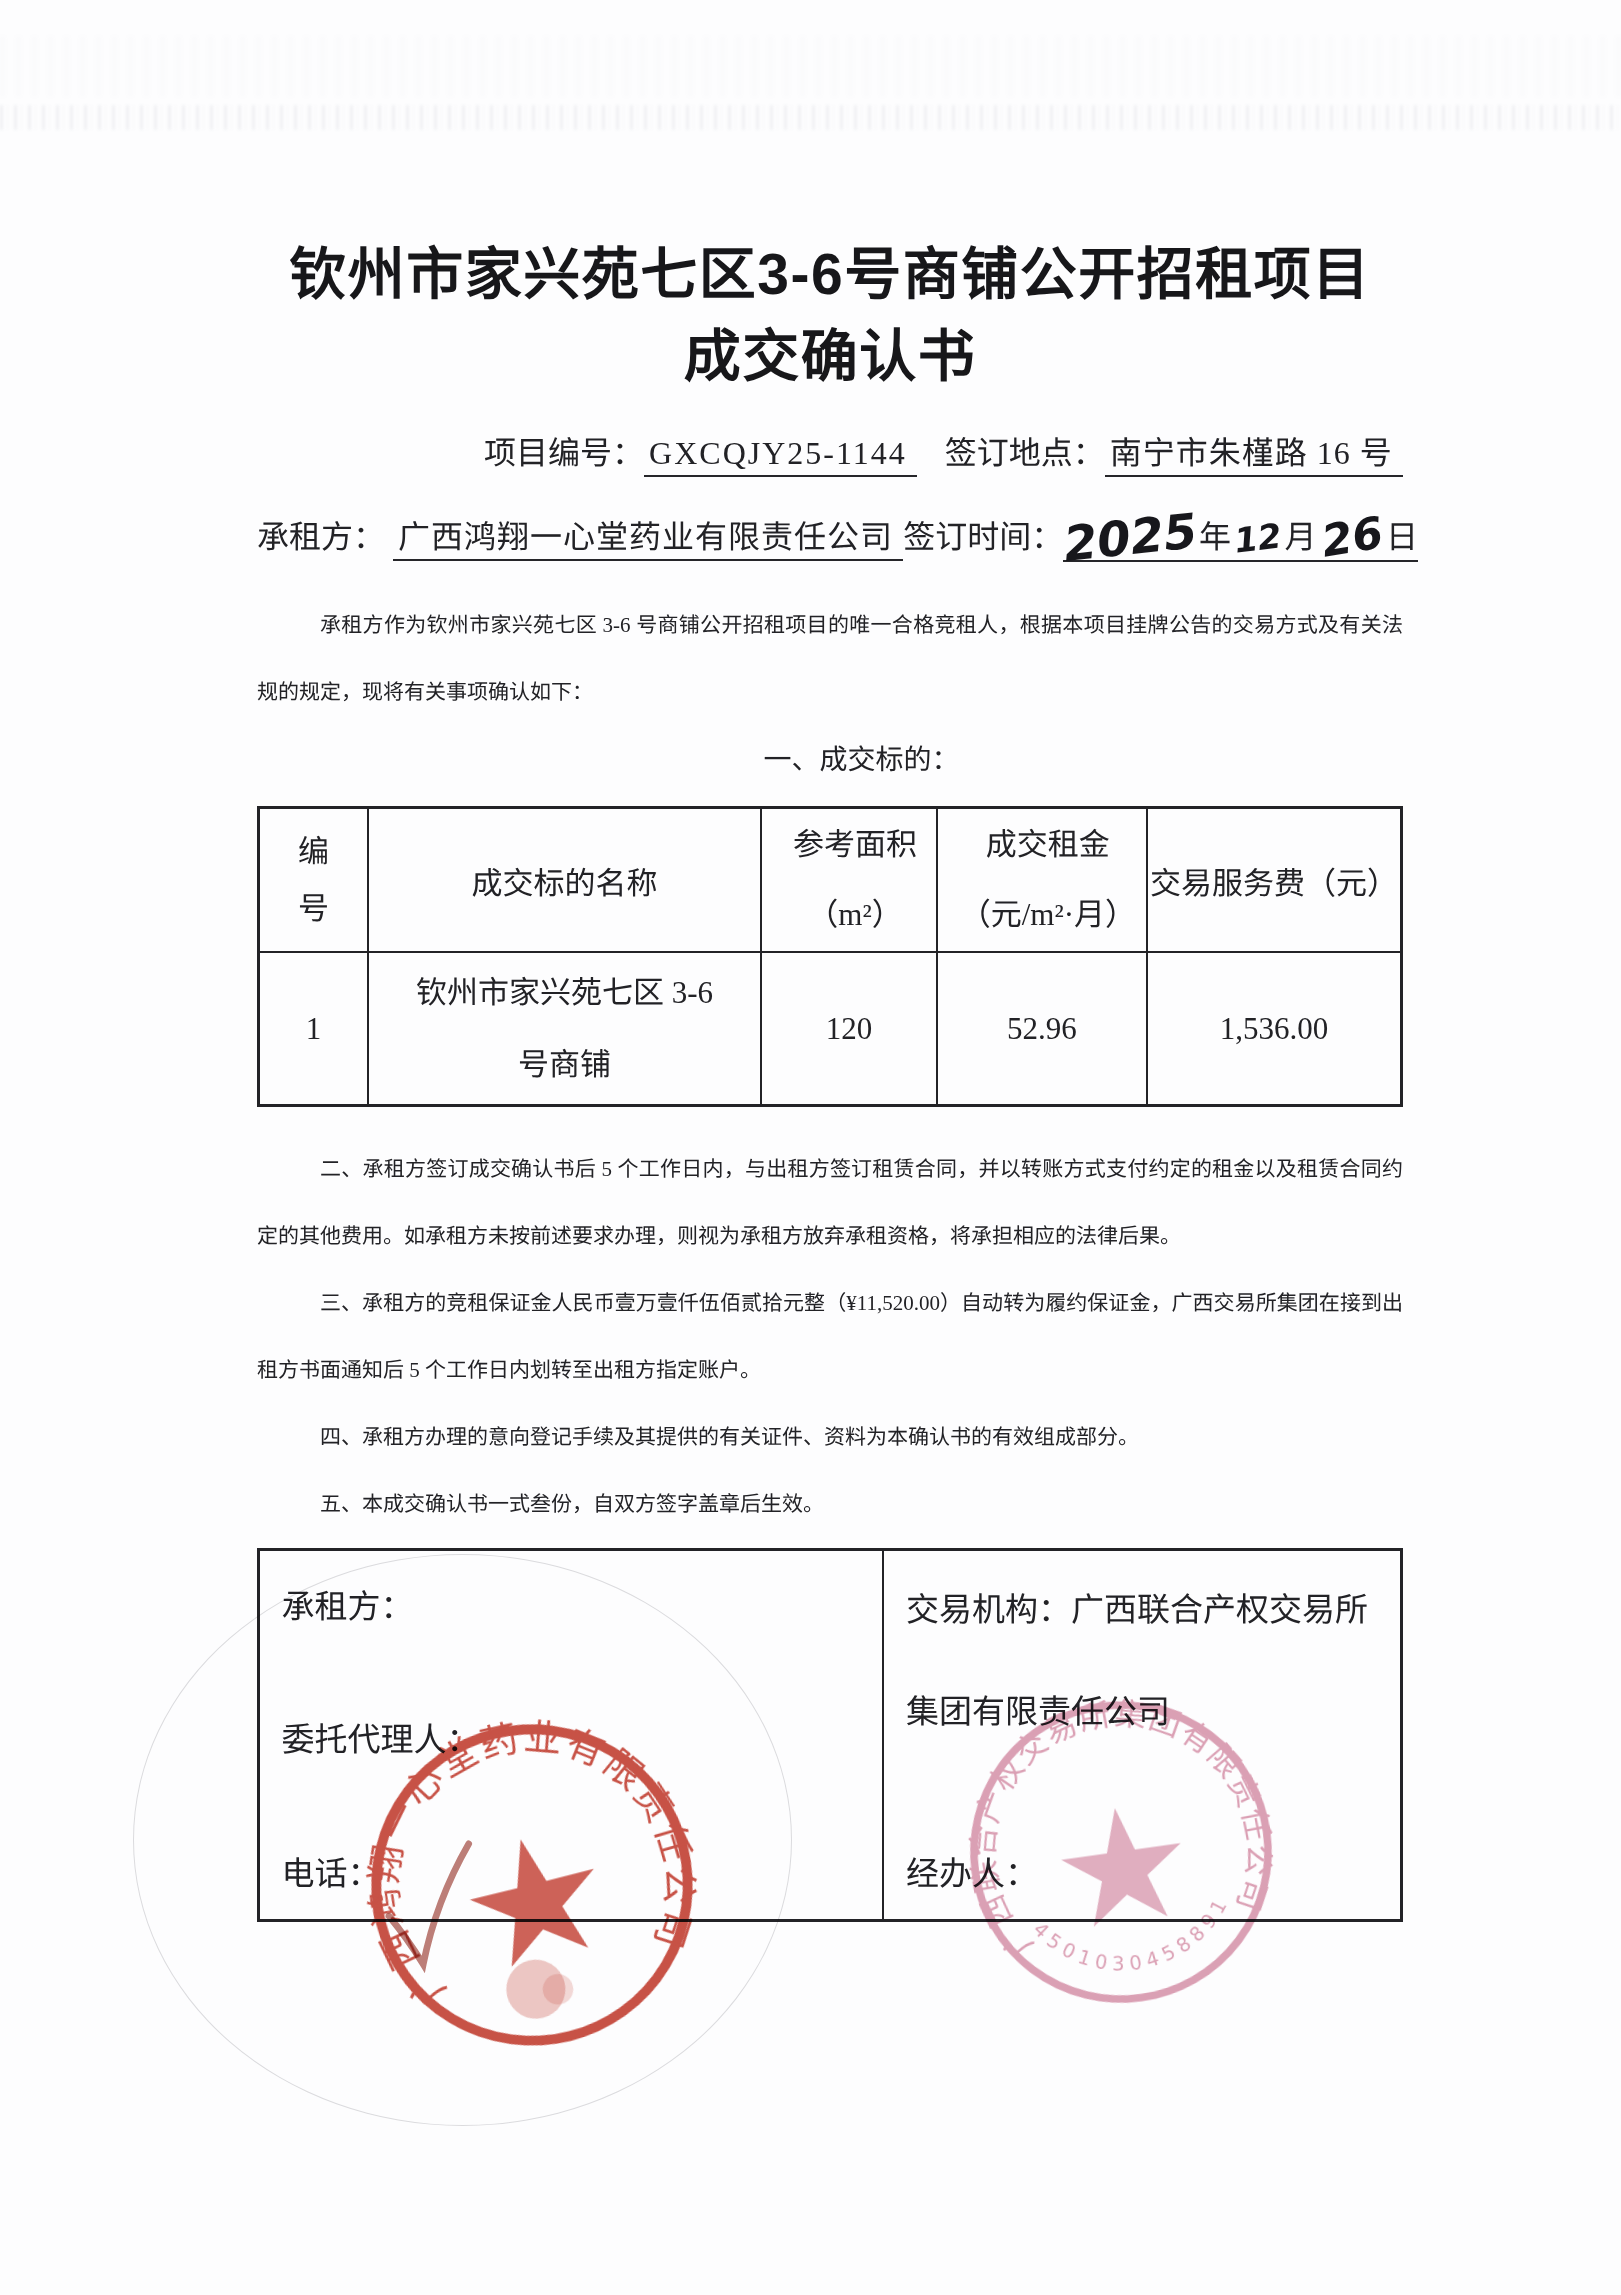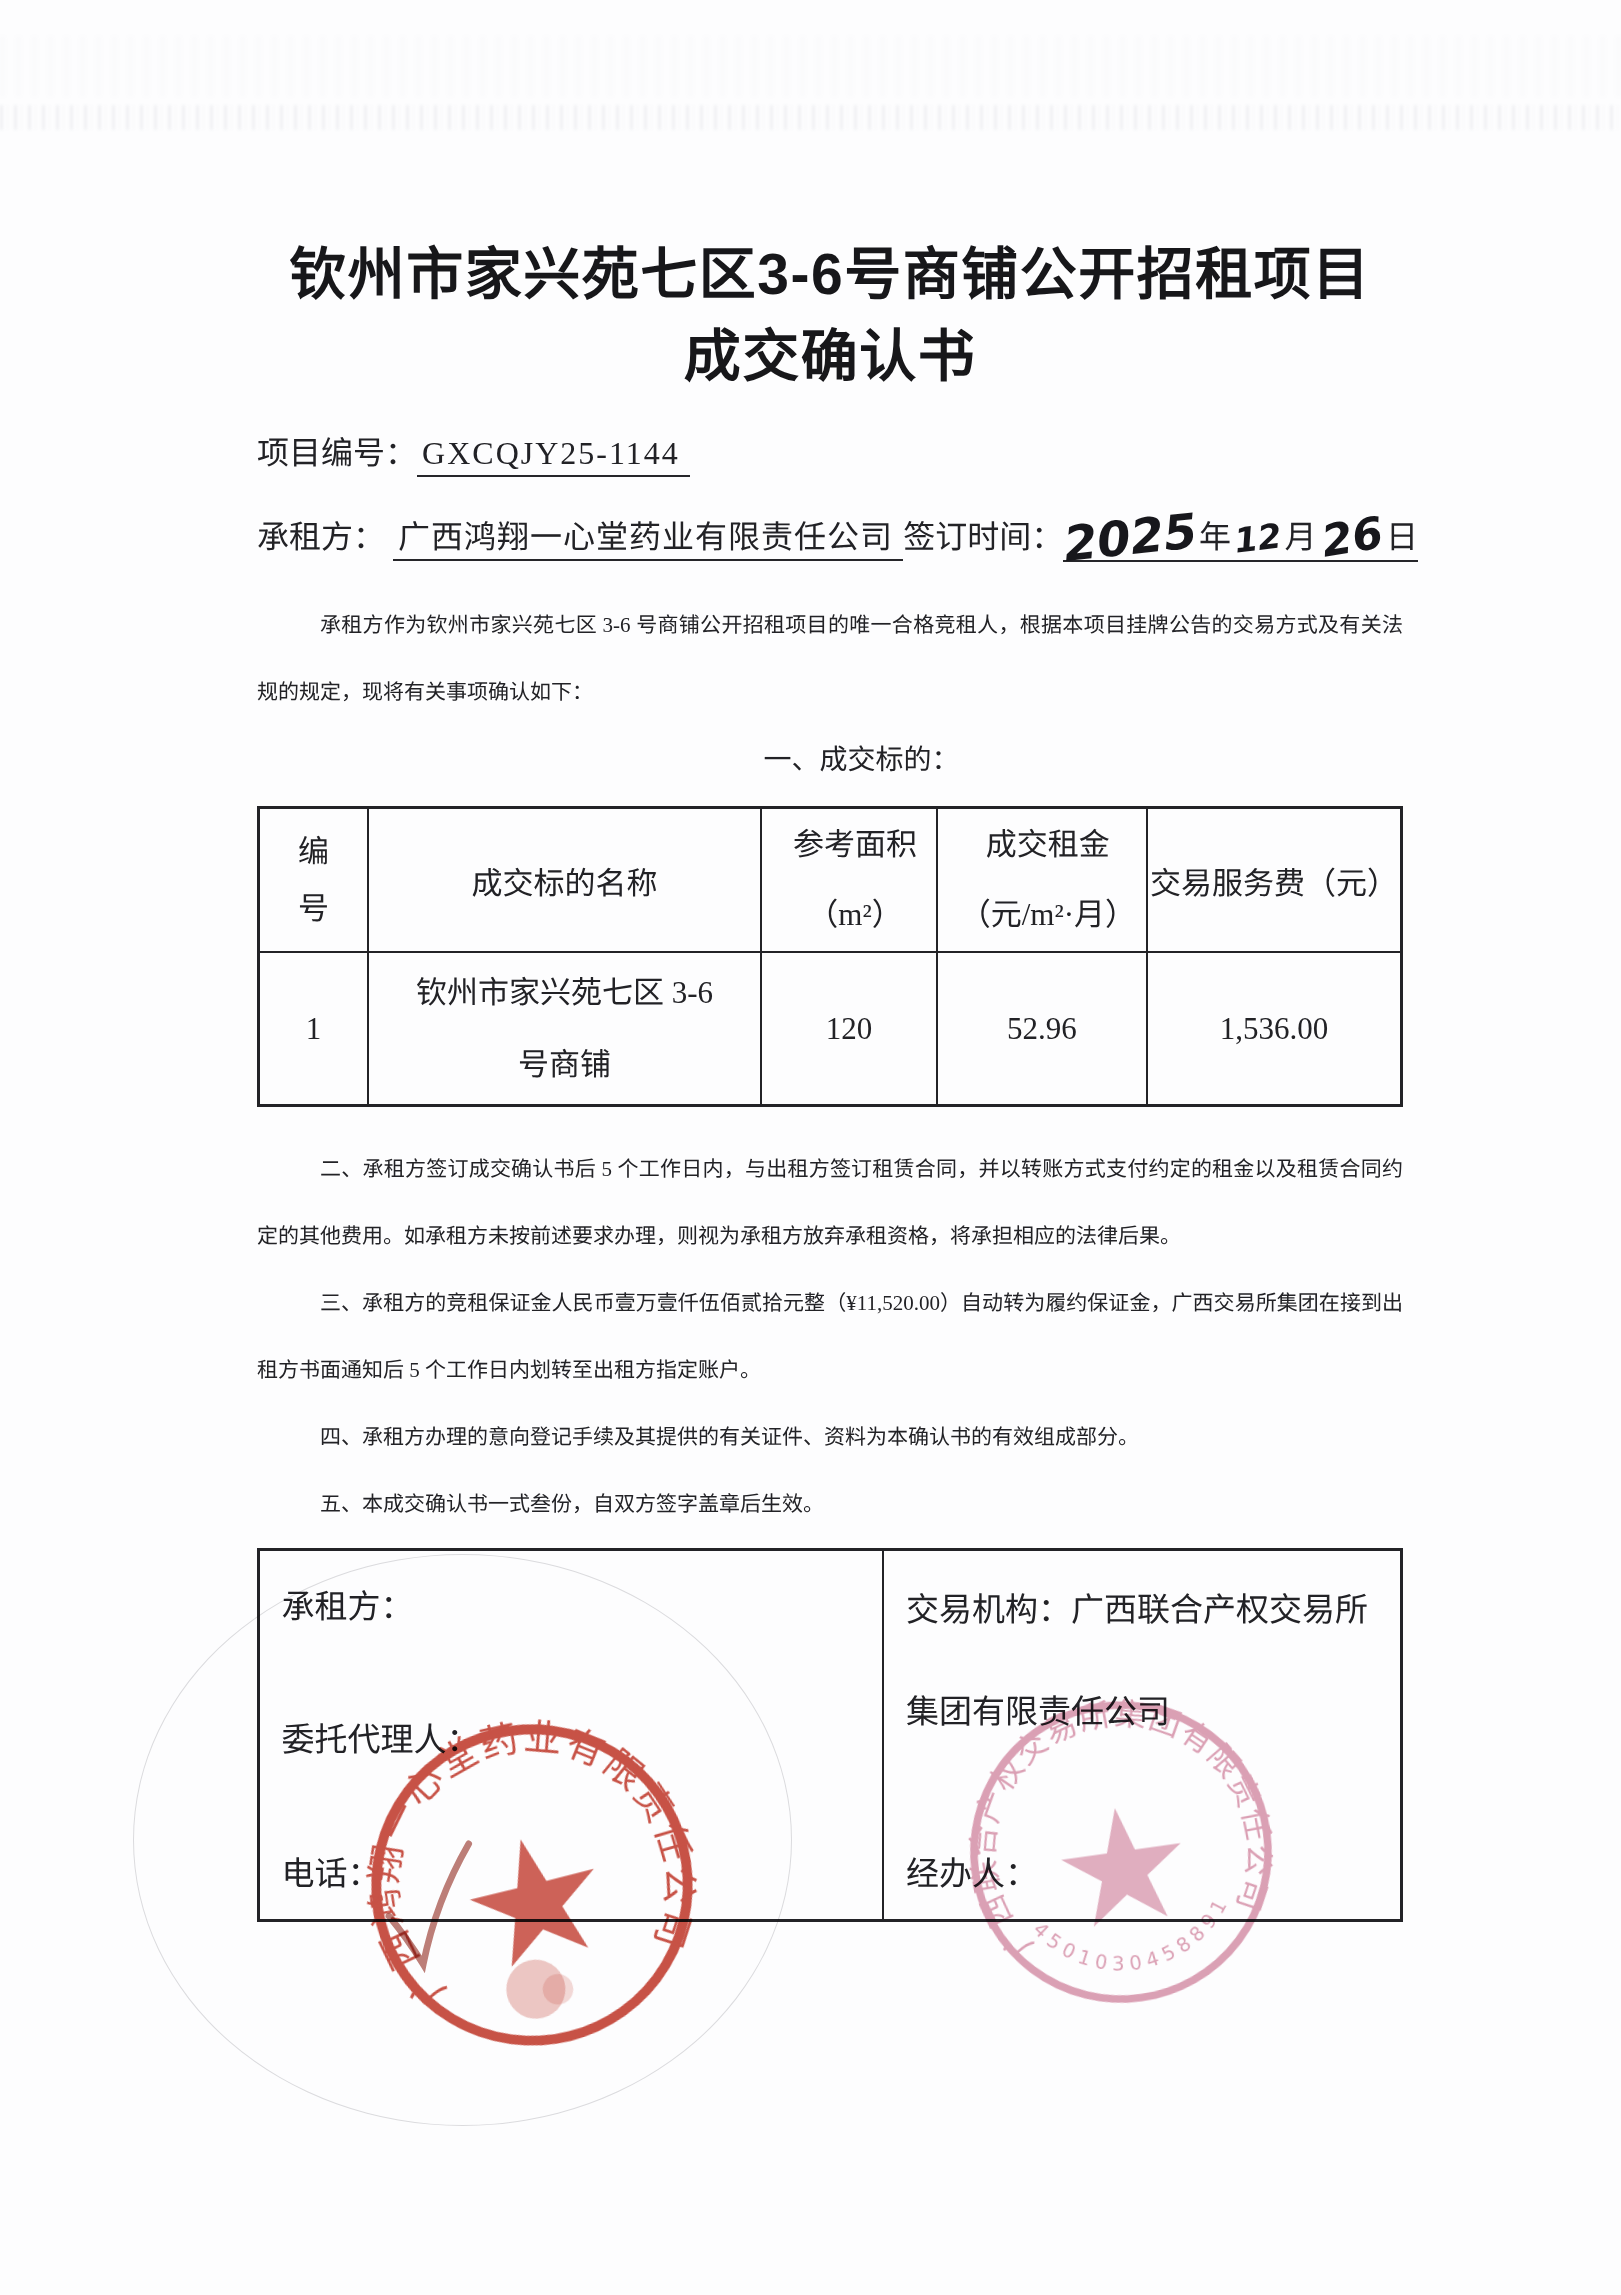--- a/index.html
+++ b/index.html
@@ -25,21 +25,21 @@
       rgba(120,130,150,.08) 0 4.6px, transparent 4.6px 16px);
     filter:blur(2.6px); opacity:.35;
   }
 
   .content { position:relative; padding:233px 219px 0 257px; }
 
   .title { text-align:center; font-family:"Liberation Sans","DejaVu Sans",sans-serif;
            font-weight:700; font-size:57px; line-height:1.44; color:#17171a; letter-spacing:1.5px; }
 
   .fields { margin-top:30px; font-size:32px; }
-  .frow { display:flex; align-items:baseline; margin-bottom:30px; }
+  .frow { display:flex; align-items:baseline; margin-bottom:30px;text-align:right; }
   .fpair-left { flex:1 1 auto; white-space:nowrap; }
   .fpair-right { flex:0 0 486px; white-space:nowrap; }
   .uline { border-bottom:2.6px solid #26262a; padding:0 10.2px 4.1px 5.1px; letter-spacing:1px; }
   .code { letter-spacing:2px; }
 
   .date-line { display:inline-block; border-bottom:2.6px solid #26262a; min-width:317px; padding-bottom:1px; }
   .hand { font-family:"DejaVu Sans",sans-serif; font-style:italic; font-weight:600; color:#17171c; display:inline-block; }
   .hand.y { font-size:48px; transform:rotate(-6deg) translateY(6.1px); margin-right:2px; }
   .hand.m { font-size:34px; transform:rotate(-7deg) translateY(2px); margin:0 3.1px; }
   .hand.d { font-size:44px; transform:rotate(-9deg) translateY(4.1px); margin:0 4.1px; }
@@ -93,20 +93,23 @@
 
     <div class="title">
       <div>钦州市家兴苑七区3-6号商铺公开招租项目</div>
       <div>成交确认书</div>
     </div>
 
     <div class="fields">
       <div class="frow">
         <div class="fpair-left">
           <span>项目编号：</span><span class="uline code">GXCQJY25-1144</span>
+        </div>
+        <div class="fpair-right">
+          <span>签订地点：</span><span class="uline">南宁市朱槿路 16 号</span>
         </div>
       </div>
       <div class="frow">
         <div class="fpair-left">
           <span>承租方：</span>&nbsp;<span class="uline">广西鸿翔一心堂药业有限责任公司</span>
         </div>
         <div class="fpair-right">
           <span>签订时间：</span><span class="date-line"><span class="hand y">2025</span><span>年</span><span class="hand m">12</span><span>月</span><span class="hand d">26</span><span>日</span></span>
         </div>
       </div>

